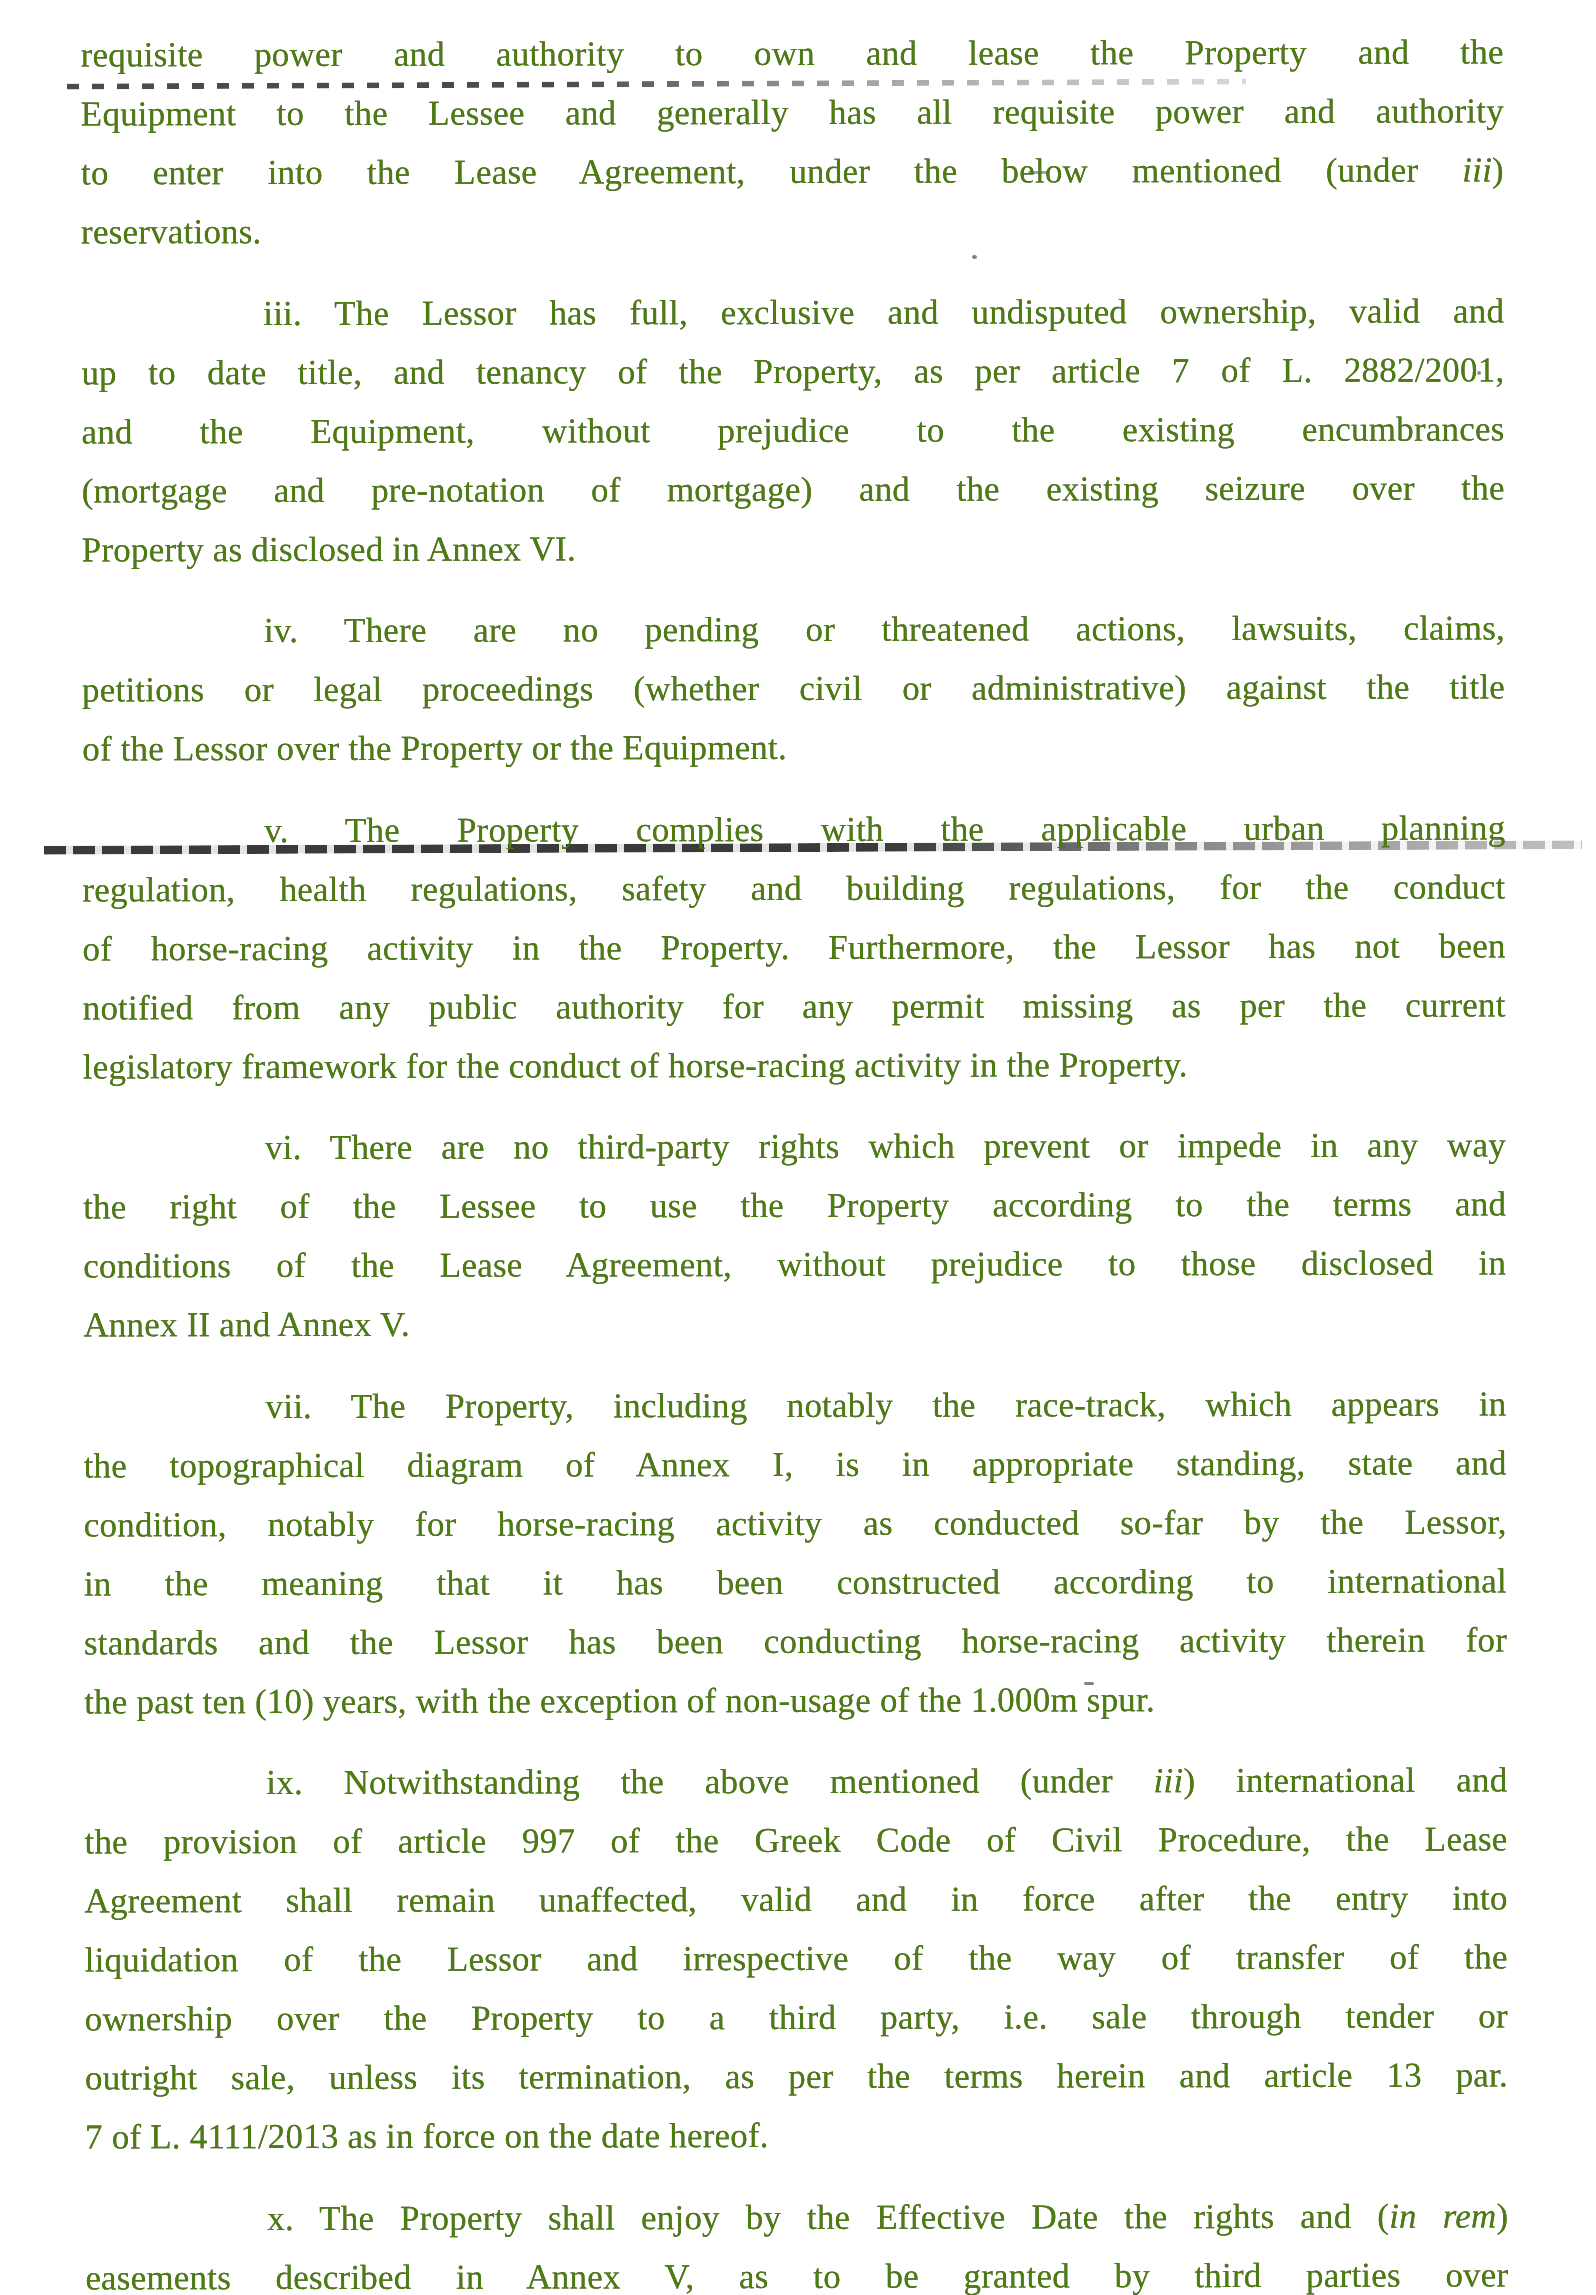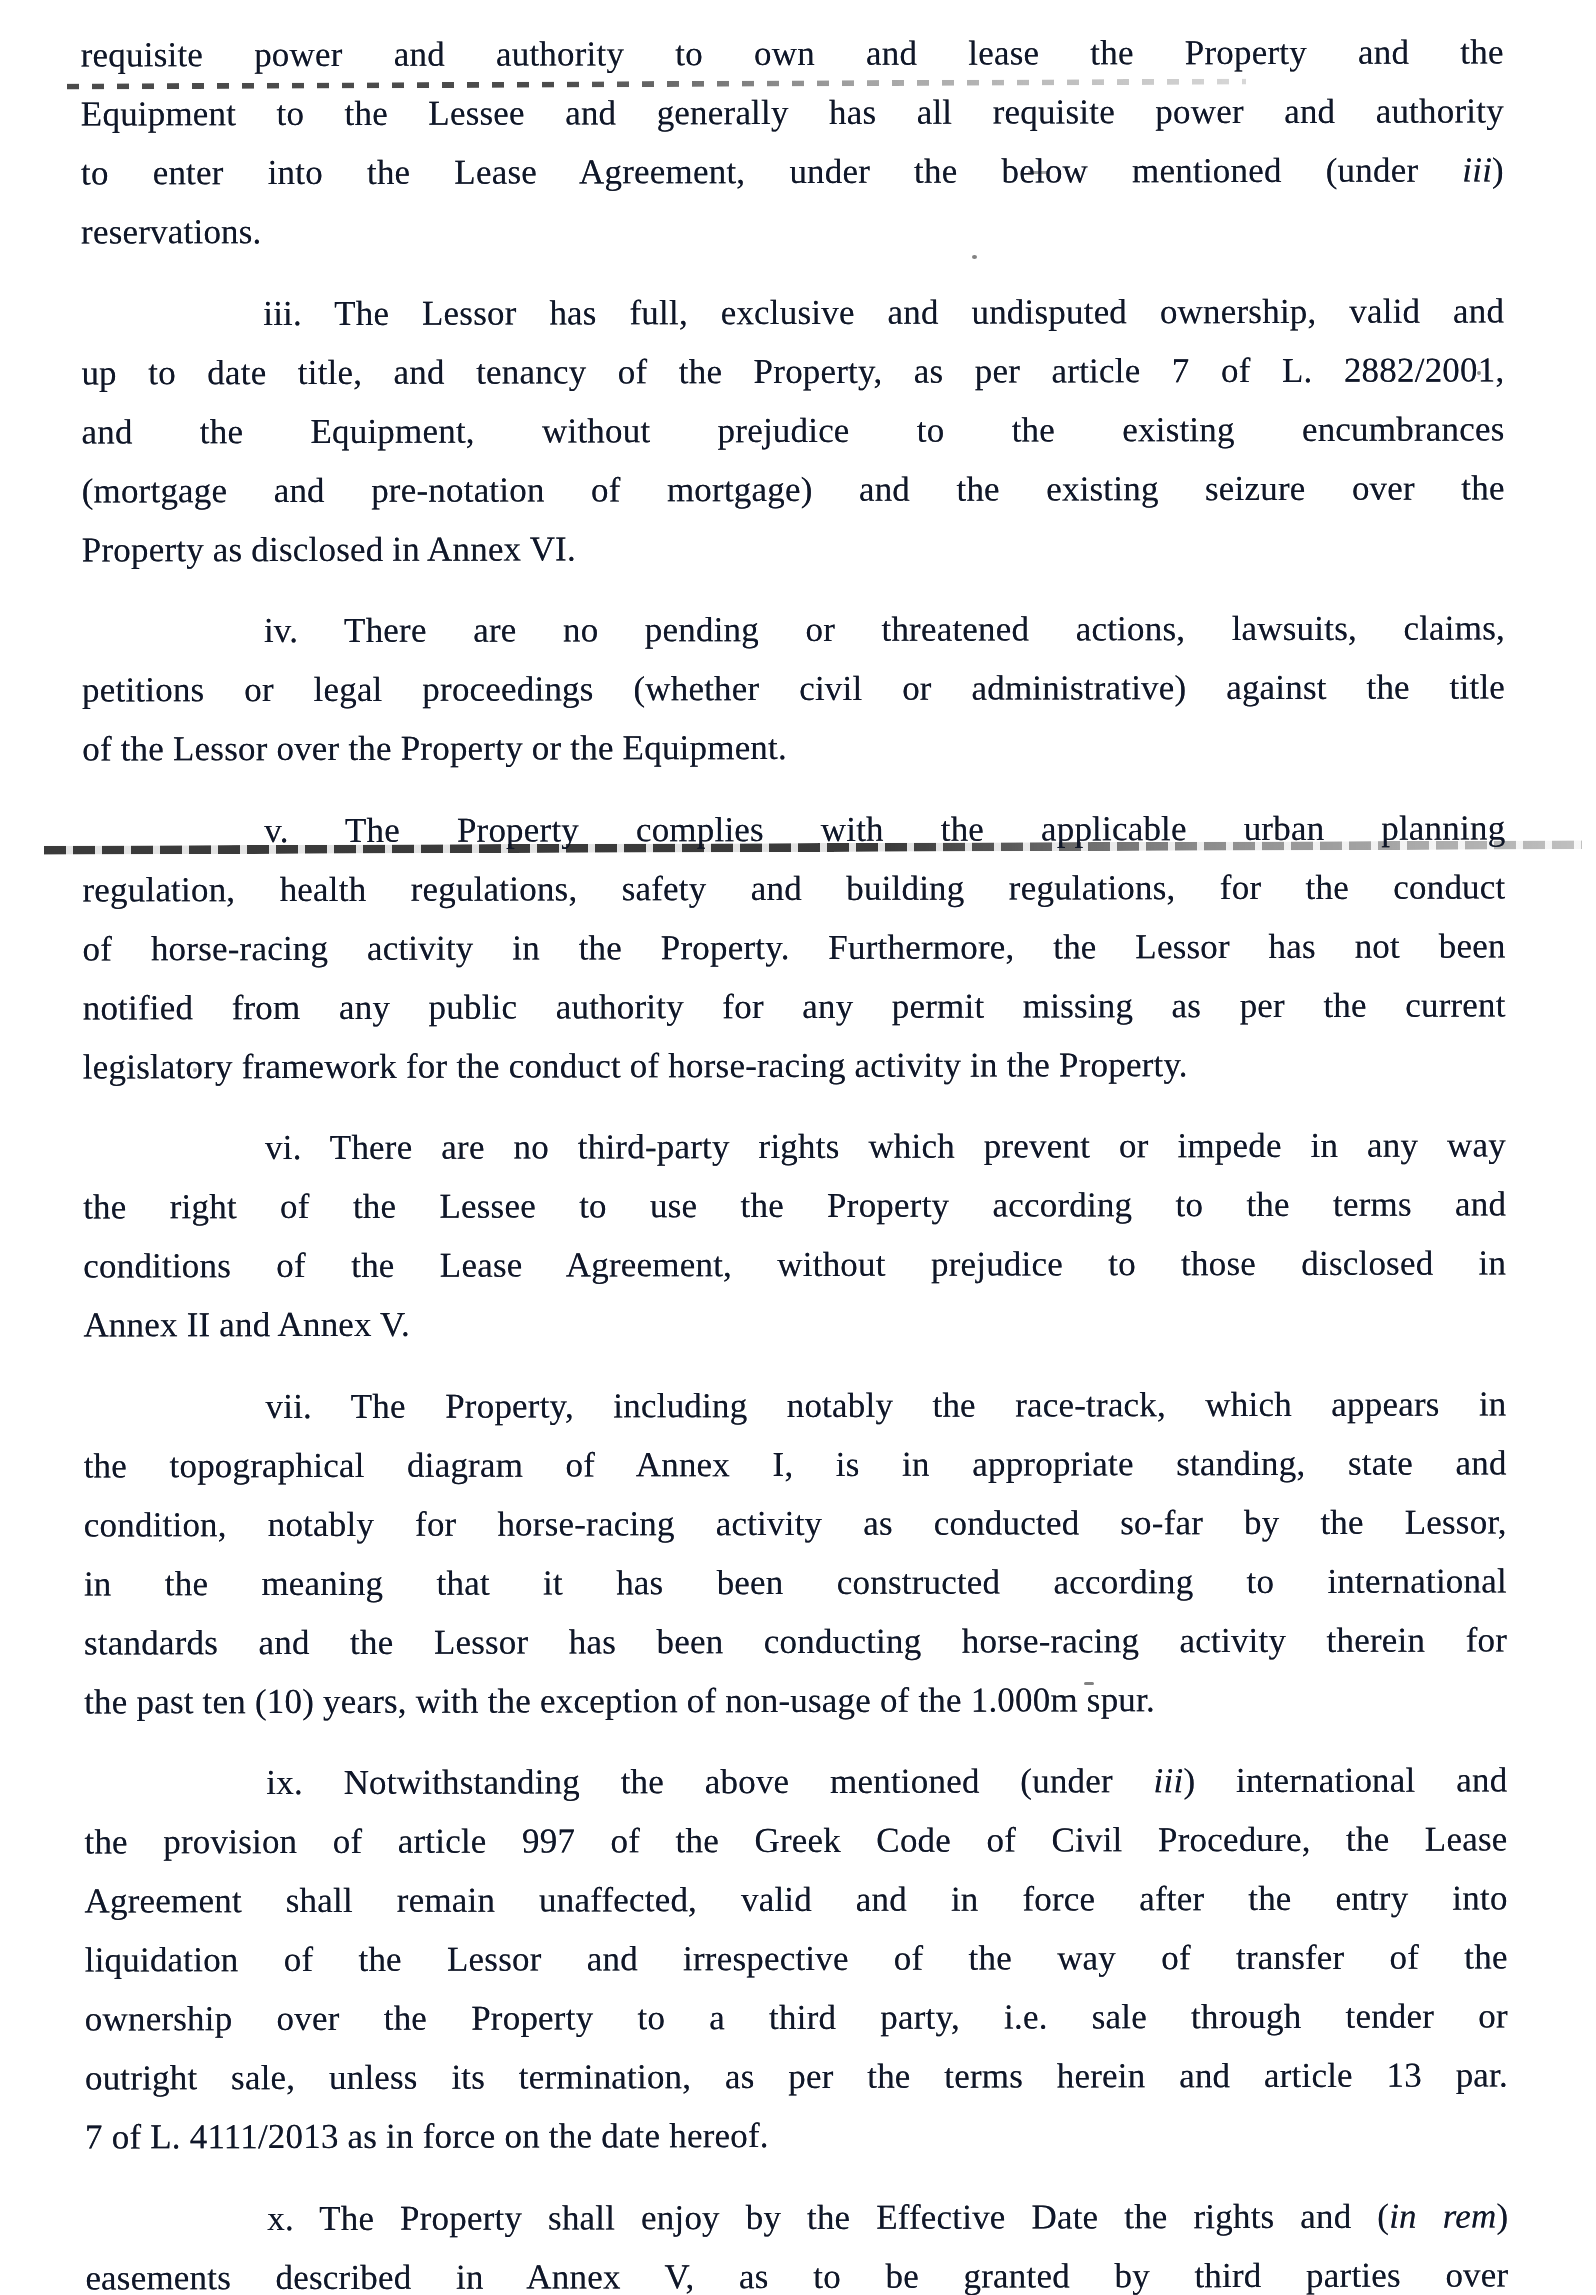--- a/index.html
+++ b/index.html
@@ -4,21 +4,21 @@
 <style>
   html,body{margin:0;padding:0;background:#e8e8e8;}
   .page{
     position:relative;
     width:1596px;height:2295px;
     background:#ffffff;
     overflow:hidden;
     font-family:"Liberation Serif","DejaVu Serif",serif;
     font-size:35px;
     line-height:59px;
-    color:#0f172a;
+    color:#4d7c0f;
   }
   .content{
     padding:24px 90px 0 83px;
     transform:rotate(-0.12deg);
     text-shadow:0 0 0.6px rgba(0,0,0,0.65);
     letter-spacing:0.2px;
   }
   .para{margin:0;}
   .para + .para{margin-top:22.5px;}
   .line{display:block;text-align:justify;text-align-last:justify;}

